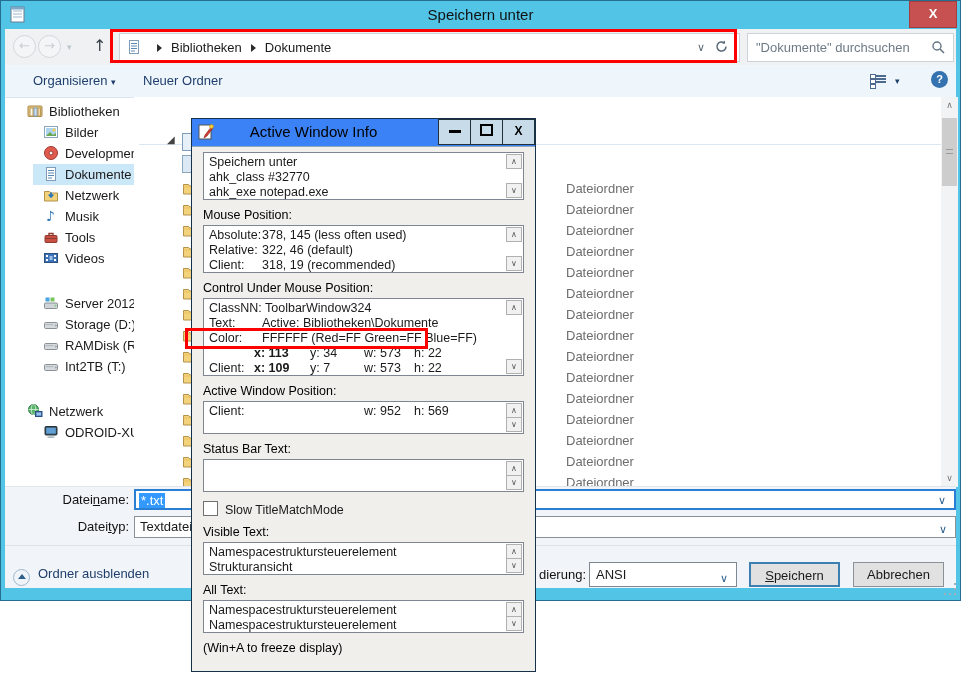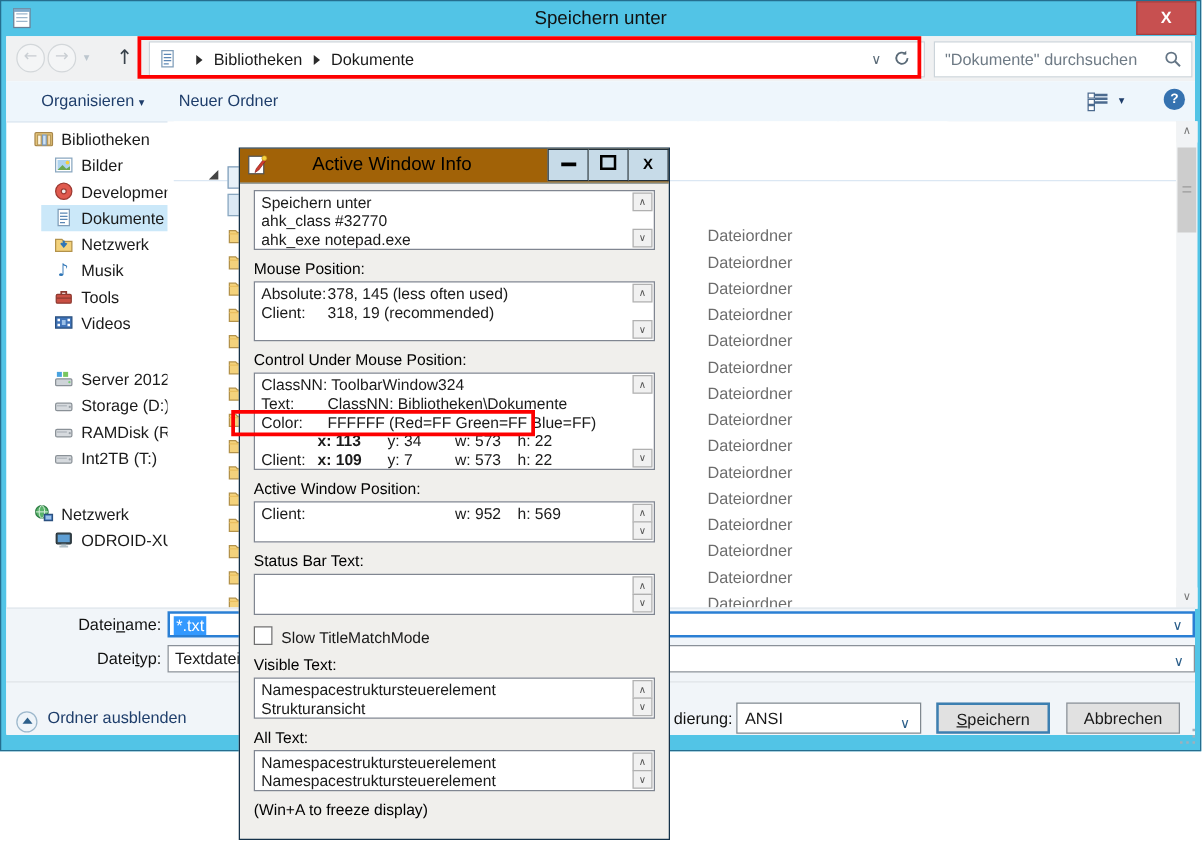--- a/index.html
+++ b/index.html
@@ -77,21 +77,21 @@
   .hide-folders{position:absolute;left:12px;top:565px;height:18px;color:#1f3e6b;}
   .hf-circle{display:inline-block;width:15px;height:15px;border-radius:50%;border:1px solid #9db8cc;background:#eef4f9;
              vertical-align:-3px;text-align:center;line-height:14px;margin-right:8px;}
   .hf-tri{display:inline-block;width:0;height:0;border-left:4px solid transparent;border-right:4px solid transparent;
           border-bottom:5px solid #2c5f8a;vertical-align:2px;}
   .grip{position:absolute;left:944px;top:583px;width:12px;height:12px;}
   .grip i{position:absolute;width:2px;height:2px;background:#9fb0bd;}
   
   .spy{position:absolute;left:191px;top:118px;width:345px;height:554px;background:#f0efec;border:1px solid #15324a;
        box-sizing:border-box;z-index:50;font-size:12.5px;}
-  .spy-tb{position:absolute;left:0;top:0;width:100%;height:27px;background:#a16207;border-bottom:1px solid #8fa8ba;}
+  .spy-tb{position:absolute;left:0;top:0;width:100%;height:27px;background:#3b82f6;border-bottom:1px solid #8fa8ba;}
   .spy-title{position:absolute;left:0;right:100px;top:4px;text-align:center;font-size:15px;color:#000;}
   .spy-icon{position:absolute;left:5px;top:4px;width:18px;height:18px;}
   .spy-btns{position:absolute;right:0px;top:0px;display:flex;}
   .spy-btn{width:31px;height:24px;border:1px solid #22303a;border-left-width:0;background:#c7dbe8;color:#000;
            text-align:center;line-height:22px;font-weight:bold;font-size:12px;}
   .spy-btn:first-child{border-left-width:1px;}
   .spy-btn .sq{display:inline-block;width:9px;height:8px;border:2px solid #000;vertical-align:-1px;}
   .spy-btn .mn{display:inline-block;width:12px;height:3px;background:#000;vertical-align:2px;}
   .spy-body{position:absolute;left:0;top:27px;right:0;bottom:0;padding:6px 11px 0 11px;overflow:hidden;}
   .spy-label{margin:8px 0 2px 0;height:15px;color:#000;}
@@ -516,30 +516,31 @@
           <div>ahk_class #32770</div>
           <div>ahk_exe notepad.exe</div>
           <div class="rail">
             <div class="rbtn up">∧</div>
             <div class="rbtn dn">∨</div>
           </div>
         </div>
         <div class="spy-label">Mouse Position:</div>
         <div class="spy-box" style="height: 48px;">
           <div><span class="cl">Absolute:</span><span>378, 145 (less often used)</span></div>
+          <div><span class="cl">Relative:</span><span>322, 46 (default)</span></div>
           <div><span class="cl">Client:</span><span>318, 19 (recommended)</span></div>
           <div class="rail">
             <div class="rbtn up">∧</div>
             <div class="rbtn dn">∨</div>
           </div>
         </div>
         <div class="spy-label">Control Under Mouse Position:</div>
         <div class="spy-box" style="height: 78px;">
           <div>ClassNN: ToolbarWindow324</div>
-          <div><span class="cl">Text:</span><span>ClassNN: Bibliotheken\Dokumente</span></div>
+          <div><span class="cl">Text:</span><span>Active: Bibliotheken\Dokumente</span></div>
           <div><span class="cl">Color:</span><span>FFFFFF (Red=FF Green=FF Blue=FF)</span></div>
           <div><span class="c0"></span><span class="c1">x: 113</span><span class="c2">y: 34</span><span class="c3">w: 573</span><span>h: 22</span></div>
           <div><span class="c0">Client:</span><span class="c1">x: 109</span><span class="c2">y: 7</span><span class="c3">w: 573</span><span>h: 22</span></div>
           <div class="rail">
             <div class="rbtn up">∧</div>
             <div class="rbtn dn">∨</div>
           </div>
         </div>
         <div class="spy-label">Active Window Position:</div>
         <div class="spy-box" style="height: 33px;">

